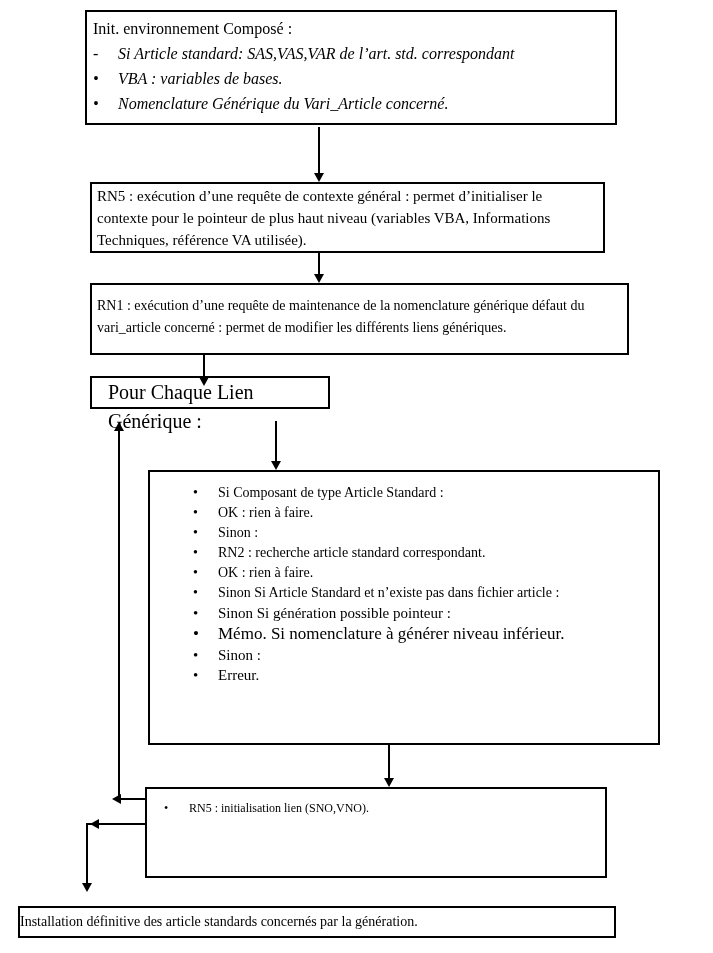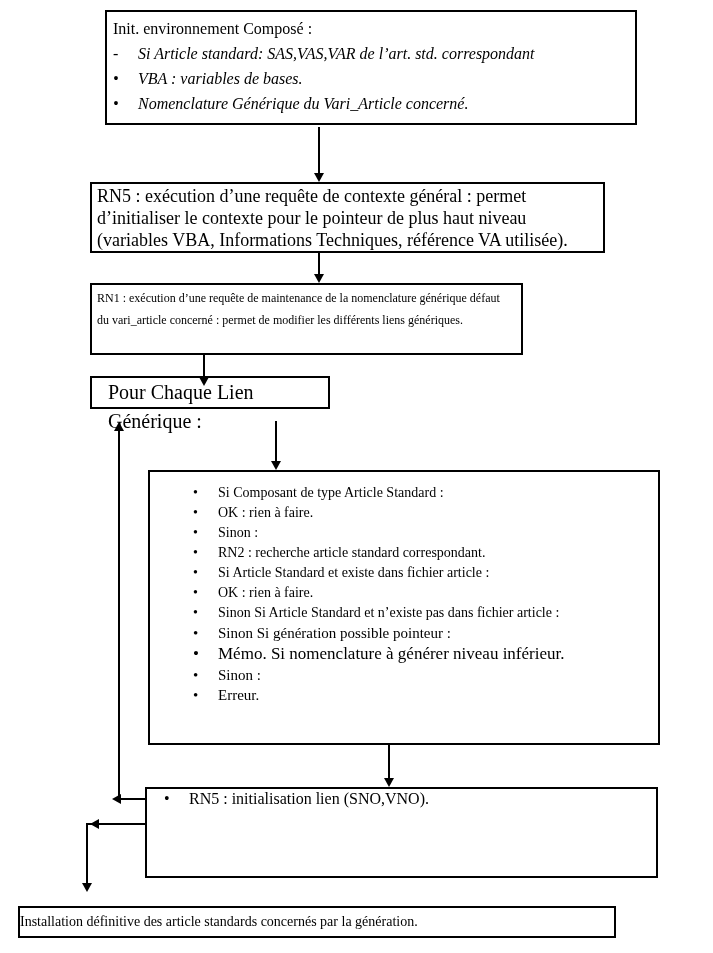--- a/index.html
+++ b/index.html
@@ -12,26 +12,26 @@
     color: #000000;
     overflow: hidden;
   }
   .box {
     position: absolute;
     border: 2px solid #000000;
     background: #ffffff;
     box-sizing: border-box;
   }
   
-  #box-init        { left: 85px;  top: 10px;  width: 532px; height: 115px; font-size: 16px; padding: 4px 6px 0 6px; margin-left: 20px; }
-  #box-rn5-context { left: 90px;  top: 182px; width: 515px; height: 71px;  font-size: 18px; line-height: 22px; padding: 1px 12px 0 5px; }
-  #box-rn1         { left: 90px;  top: 283px; width: 433px; height: 72px;  font-size: 12px; line-height: 22px; padding: 2px 12px 0 5px; }
+  #box-init        { left: 85px;  top: 10px;  width: 532px; height: 115px; font-size: 16px; padding: 4px 6px 0 6px; }
+  #box-rn5-context { left: 90px;  top: 182px; width: 515px; height: 71px;  font-size: 15px; line-height: 22px; padding: 1px 12px 0 5px; }
+  #box-rn1         { left: 90px;  top: 283px; width: 539px; height: 72px;  font-size: 14px; line-height: 22px; padding: 10px 12px 0 5px; }
   #box-loop        { left: 90px;  top: 376px; width: 240px; height: 33px;  font-size: 20px; line-height: 29px; padding-left: 16px; }
   #box-process     { left: 148px; top: 470px; width: 512px; height: 275px; font-size: 14px; padding-top: 11px; padding-left: 28px; }
-  #box-rn5-init    { left: 145px; top: 787px; width: 513px; height: 91px;  font-size: 16px; }
+  #box-rn5-init    { left: 145px; top: 787px; width: 462px; height: 91px;  font-size: 12px; padding-top: 9px; }
   #box-install     { left: 18px;  top: 906px; width: 598px; height: 32px;  font-size: 14px; line-height: 27px; }
 
   .box-title { line-height: 25px; }
   #box-init .bullet-line { line-height: 25px; padding-left: 0; font-style: italic; }
   #box-init .marker { display: inline-block; width: 25px; }
 
   .bullet-line { line-height: 20px; white-space: nowrap; }
   #box-process .bullet-line  { padding-left: 15px; }
   #box-rn5-init .bullet-line { padding-left: 17px; }
   .marker { display: inline-block; width: 25px; }
@@ -96,21 +96,20 @@
 
   <div class="box" id="box-loop">
     <span>Pour Chaque Lien Générique :</span>
   </div>
 
   <div class="box" id="box-process">
       <div class="bullet-line"><span class="marker">•</span><span>Si Composant de type Article Standard :</span></div>
       <div class="bullet-line"><span class="marker">•</span><span>OK : rien à faire.</span></div>
       <div class="bullet-line"><span class="marker">•</span><span>Sinon :</span></div>
       <div class="bullet-line"><span class="marker">•</span><span>RN2 : recherche article standard correspondant.</span></div>
-      <div class="bullet-line"><span class="marker">•</span><span>Si Article Standard et existe dans fichier article :</span></div>
       <div class="bullet-line"><span class="marker">•</span><span>OK : rien à faire.</span></div>
       <div class="bullet-line"><span class="marker">•</span><span>Sinon Si Article Standard et n’existe pas dans fichier article :</span></div>
       <div class="bullet-line sm"><span class="marker">•</span><span>Sinon Si génération possible pointeur :</span></div>
       <div class="bullet-line lg"><span class="marker">•</span><span>Mémo. Si nomenclature à générer niveau inférieur.</span></div>
       <div class="bullet-line sm"><span class="marker">•</span><span>Sinon :</span></div>
       <div class="bullet-line sm"><span class="marker">•</span><span>Erreur.</span></div>
     </div>
 
   <div class="box" id="box-rn5-init">
       <div class="bullet-line"><span class="marker">•</span><span>RN5 : initialisation lien (SNO,VNO).</span></div>

